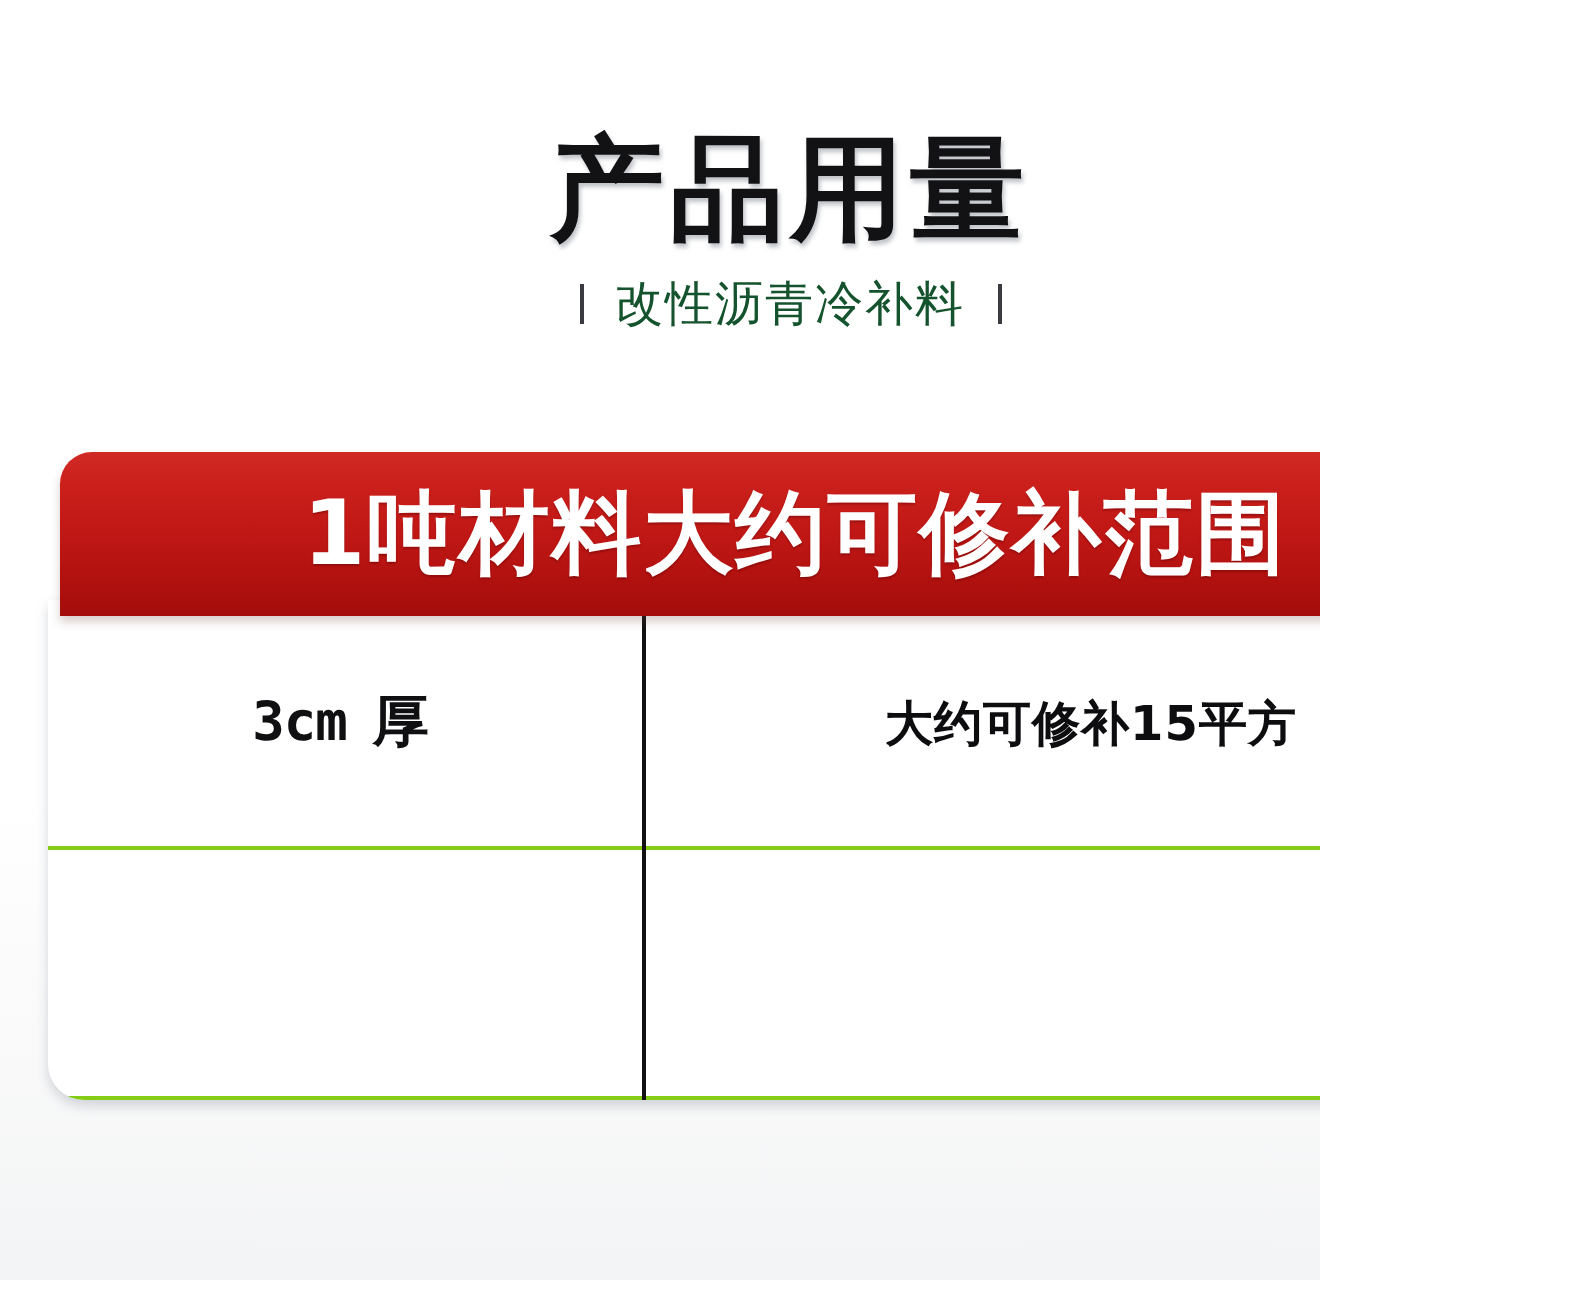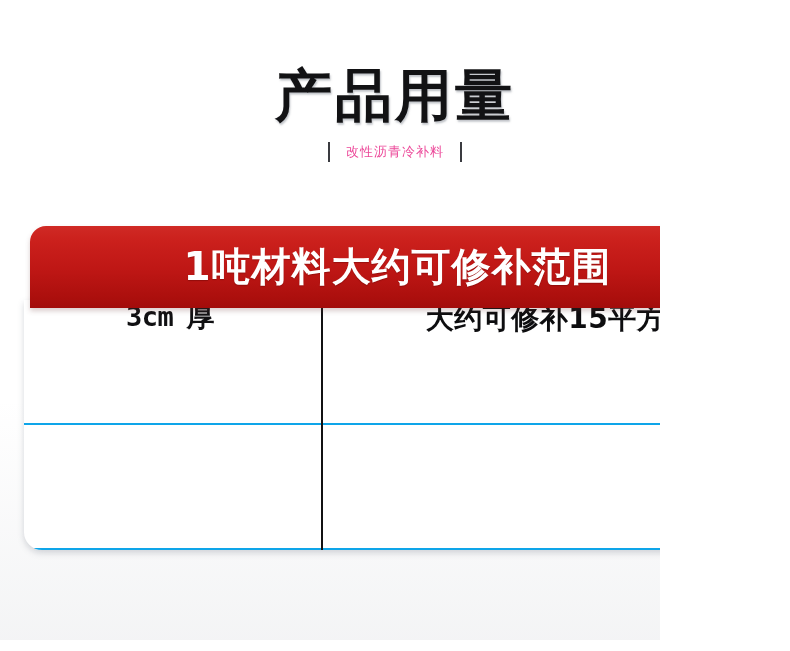--- a/index.html
+++ b/index.html
@@ -68,24 +68,24 @@
     gap: 16px;
   }
   .sub-bar {
     display: inline-block;
     width: 2px;
     height: 20px;
     background: #3a3b40;
   }
   .subtitle {
     font-family: "DejaVu Sans", "Liberation Sans", sans-serif;
-    font-size: 13px;
+    font-size: 24px;
     line-height: 24px;
     font-weight: 500;
-    color: #ec4899;
+    color: #14532d;
     letter-spacing: 1px;
     white-space: nowrap;
   }
 
   
   .banner {
     position: absolute;
     left: 30px;
     top: 226px;
     width: 735px;
@@ -93,21 +93,21 @@
     border-radius: 16px 16px 0 0;
     background: linear-gradient(180deg, #d02a25 0%, #cb201c 18%, #bf1715 52%, #ab0f0d 88%, #a20c0b 100%);
     box-shadow: 0 3px 5px rgba(110,60,60,0.25);
     display: flex;
     align-items: center;
     justify-content: center;
     z-index: 4;
   }
   .banner-text {
     font-family: "DejaVu Sans", "Liberation Sans", sans-serif;
-    font-size: 39px;
+    font-size: 45px;
     line-height: 44px;
     font-weight: 700;
     color: #ffffff;
     letter-spacing: 1px;
     white-space: nowrap;
     text-shadow: 0 1px 1px rgba(80,0,0,0.35);
   }
 
   
   .table-card {
@@ -125,21 +125,22 @@
   .table {
     position: relative;
     width: 100%;
     height: 100%;
     display: flex;
     flex-direction: column;
   }
   .trow {
     flex: 1 1 0;
     display: flex;
-    border-bottom: 2px solid #0ea5e9;
+    align-items: center;
+    border-bottom: 2px solid #84cc16;
     box-sizing: border-box;
   }
   .trow:last-child {
     border-bottom: none;
   }
   .cell-left {
     width: 297px;
     flex: 0 0 297px;
     text-align: center;
     box-sizing: border-box;
@@ -164,21 +165,21 @@
     font-size: 27px;
     font-weight: 700;
     letter-spacing: -0.5px;
   }
   .thick-label .gap {
     display: inline-block;
     width: 13px;
   }
   .area-label {
     font-family: "DejaVu Sans", "Liberation Sans", sans-serif;
-    font-size: 28px;
+    font-size: 24px;
     line-height: 38px;
     font-weight: 600;
     color: #0d0d0f;
     letter-spacing: 0.5px;
     white-space: nowrap;
   }
   
   .vdivider {
     position: absolute;
     left: 297px;

